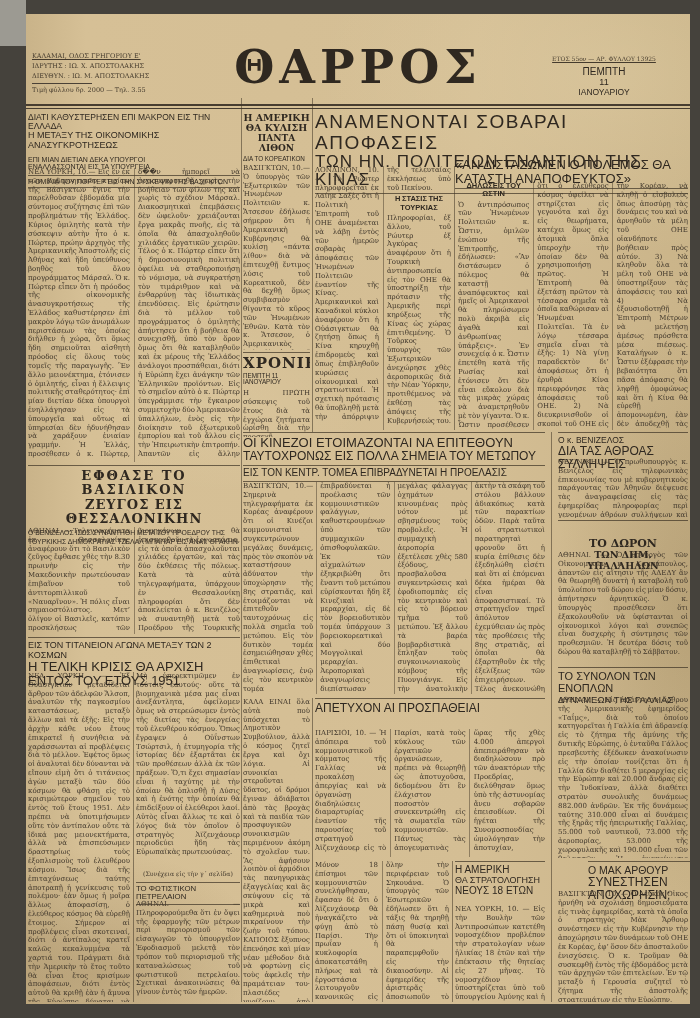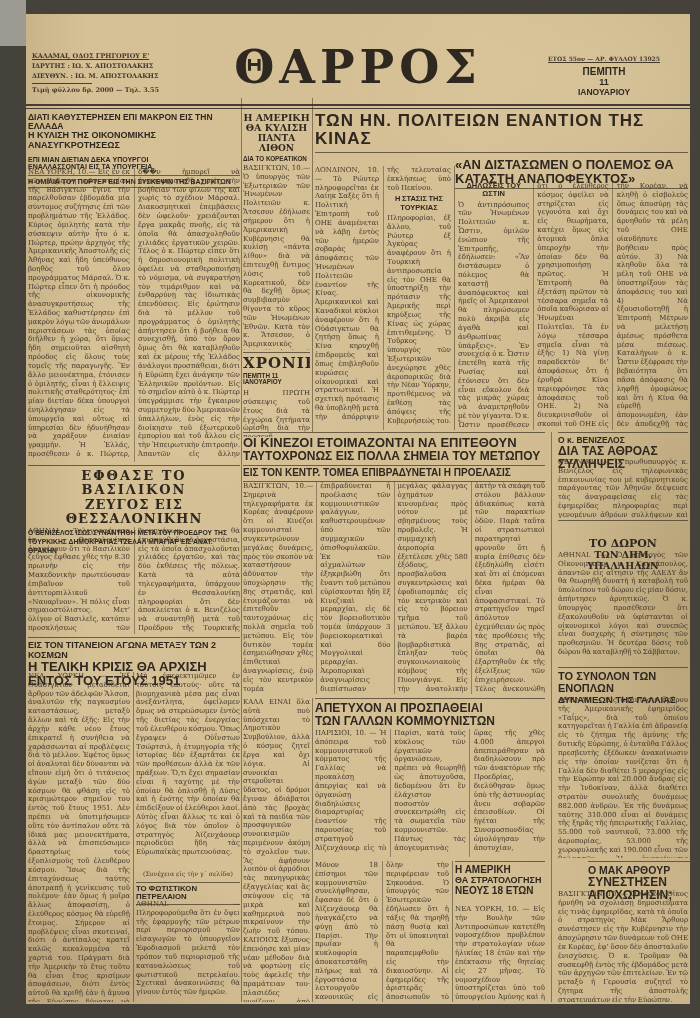--- a/index.html
+++ b/index.html
@@ -18,28 +18,28 @@
       radial-gradient(ellipse 180px 400px at 100% 60%, rgba(96,76,40,.18), transparent 75%),
       linear-gradient(90deg,#c9b389 0%,#d6c096 9%,#d4be94 68%,#cab489 100%);
     overflow:hidden;
   }
   .abs{position:absolute}
   .bt{font-family:"DejaVu Serif",serif;font-size:7px;line-height:1.26;
       text-align:justify;color:#40372b;overflow:hidden;word-spacing:-0.6px}
   .c2{column-count:2;column-gap:8px;column-rule:1px solid rgba(74,62,44,.5);column-fill:auto}
   .c3{column-count:3;column-gap:8px;column-rule:1px solid rgba(74,62,44,.5);column-fill:auto}
   .c4{column-count:4;column-gap:7px;column-rule:1px solid rgba(74,62,44,.5);column-fill:auto}
-  .hs{font-family:"Liberation Sans",sans-serif;font-weight:bold;color:#2f2820;
+  .hs{font-family:"Liberation Sans",sans-serif;font-weight:normal;color:#2f2820;
       line-height:1.08;overflow:hidden}
   .hf{font-family:"DejaVu Serif",serif;font-weight:bold;color:#2f2820;
       text-align:center;line-height:1.1;overflow:hidden}
   .vr{position:absolute;width:1px;background:rgba(66,55,39,.55)}
   .ruled-top{border-top:1px solid rgba(60,50,36,.7)}
   .ruled-bot{border-bottom:1px solid rgba(60,50,36,.7)}
-  .mast-small{font-size:6.5px;line-height:1.5;color:#453b2d;font-weight:bold;white-space:nowrap}
+  .mast-small{font-size:6.5px;line-height:1.5;color:#453b2d;font-weight:normal;white-space:nowrap}
   .inline-subhead{font-family:"Liberation Sans",sans-serif;font-weight:bold;font-size:7.5px;
       text-align:center;color:#2f2820;margin:3px 0 2px 0;line-height:1.1}
 </style>
 </head>
 <body>
 
 <div id="corner-patch"></div>
 
 <div id="paper">
 
@@ -57,21 +57,21 @@
     <div class="mast-small" style="text-decoration:underline;font-size:6px">ΕΤΟΣ 55ον — ΑΡ. ΦΥΛΛΟΥ 13925</div>
     <div class="hs" style="font-size:10px;margin-top:4px">ΠΕΜΠΤΗ</div>
     <div class="hs" style="font-size:9px">11</div>
     <div class="hs" style="font-size:8.5px">ΙΑΝΟΥΑΡΙΟΥ</div>
   </div>
 
   <div class="abs" style="left:0;top:90px;width:664px;height:2px;border-top:2px solid #473d30;border-bottom:1px solid #473d30"></div>
 
   <div class="abs" style="left:2px;top:99px;width:212px">
     <div class="hs" style="font-size:8.5px">ΔΙΑΤΙ ΚΑΘΥΣΤΕΡΗΣΕΝ ΕΠΙ ΜΑΚΡΟΝ ΕΙΣ ΤΗΝ ΕΛΛΑΔΑ</div>
-    <div class="hs" style="font-size:9px">Η ΚΥΛΙΣΗ ΤΗΣ ΟΙΚΟΝΟΜΙΚΗΣ ΑΝΑΣΥΓΚΡΟΤΗΣΕΩΣ</div>
+    <div class="hs" style="font-size:9px">Η ΜΕΤΑΞΥ ΤΗΣ ΟΙΚΟΝΟΜΙΚΗΣ ΑΝΑΣΥΓΚΡΟΤΗΣΕΩΣ</div>
     <div class="hs" style="font-size:7px;margin-top:5px">ΕΠΙ ΜΙΑΝ ΔΙΕΤΙΑΝ ΔΕΚΑ ΥΠΟΥΡΓΟΙ</div>
     <div class="hs" style="font-size:7px">ΕΝΑΛΛΑΣΣΟΝΤΑΙ ΕΙΣ ΤΑ ΥΠΟΥΡΓΕΙΑ</div>
     <div class="hs ruled-top ruled-bot" style="font-size:7px;margin-top:4px;padding:2px 0">Η ΟΜΙΛΙΑ ΤΟΥ ΠΟΡΤΕΡ ΕΙΣ ΤΗΝ ΣΥΣΚΕΨΙΝ ΤΗΣ ΒΑΣΙΓΚΤΩΝ</div>
   </div>
   <div class="abs bt c2" style="left:2px;top:154px;width:212px;height:294px">ΝΕΑ ΥΟΡΚΗ, 10.— Εἰς ἓν ἐκ τῶν Κυβερνητικῶν κτιρίων τῆς Βάσιγκτων ἔγινε τὴν παρελθοῦσαν ἑβδομάδα μία σύντομος συζήτησις ἐπὶ τῶν προβλημάτων τῆς Ἑλλάδος. Κύριος ὁμιλητὴς κατὰ τὴν σύσκεψιν αὐτὴν ἦτο ὁ κ. Πώρτερ, πρώην ἀρχηγὸς τῆς Ἀμερικανικῆς Ἀποστολῆς εἰς Ἀθήνας καὶ ἤδη ὑπεύθυνος βοηθὸς τοῦ ὅλου προγράμματος Μάρσαλ. Ὁ κ. Πώρτερ εἶπεν ὅτι ἡ πρόοδος τῆς οἰκονομικῆς ἀνασυγκροτήσεως τῆς Ἑλλάδος καθυστέρησεν ἐπὶ μακρὸν λόγῳ τῶν ἀνωμάλων περιστάσεων τὰς ὁποίας διῆλθεν ἡ χώρα, ὅτι ὅμως ἤδη σημειοῦται αἰσθητὴ πρόοδος εἰς ὅλους τοὺς τομεῖς τῆς παραγωγῆς. Ἓν ἄλλο μειονέκτημα, ἐτόνισεν ὁ ὁμιλητής, εἶναι ἡ ἔλλειψις πολιτικῆς σταθερότητος· ἐπὶ μίαν διετίαν δέκα ὑπουργοὶ ἐνηλλάγησαν εἰς τὰ ὑπουργεῖα καὶ οὕτως αἱ ὑπηρεσίαι δὲν ἠδυνήθησαν νὰ χαράξουν ἑνιαίαν γραμμήν. Ἡ Ἑλλάς, προσέθεσεν ὁ κ. Πώρτερ, δ��ν ἠμπορεῖ νὰ ἀνασυγκροτηθῇ χωρὶς τὴν βοήθειαν τῶν φίλων της καὶ χωρὶς τὸ σχέδιον Μάρσαλ. Διακοσμητικαὶ ἐπεμβάσεις δὲν ὠφελοῦν· χρειάζονται ἔργα μακρᾶς πνοῆς, εἰς τὰ ὁποῖα θὰ ἀπασχοληθοῦν χιλιάδες ἐργατικῶν χειρῶν. Τέλος ὁ κ. Πώρτερ εἶπεν ὅτι ἡ δημοσιονομικὴ πολιτικὴ ὀφείλει νὰ σταθεροποιήσῃ τὸ νόμισμα, νὰ συγκρατήσῃ τὸν τιμάριθμον καὶ νὰ ἐνθαρρύνῃ τὰς ἰδιωτικὰς ἐπενδύσεις. Εἰς ἐρώτησιν διὰ τὸ μέλλον τοῦ προγράμματος ὁ ὁμιλητὴς ἀπήντησεν ὅτι ἡ βοήθεια θὰ συνεχισθῇ, ὑπὸ τὸν ὅρον ὅμως ὅτι θὰ καταβληθοῦν καὶ ἐκ μέρους τῆς Ἑλλάδος ἀνάλογοι προσπάθειαι, διότι ἡ Εὐρώπη ἔχει ἀνάγκην τῶν Ἑλληνικῶν προϊόντων. Εἰς τὸ σημεῖον αὐτὸ ὁ κ. Πώρτερ ὑπεγράμμισε τὴν ἔγκαιρον συμμετοχὴν δύο Ἀμερικανῶν ὑπαλλήλων, ἑνὸς εἰς τὴν διοίκησιν τοῦ ἐξωτερικοῦ ἐμπορίου καὶ τοῦ ἄλλου εἰς τὴν Ἠπειρωτικὴν ἐπιτροπήν. Ἀπαντῶν εἰς ἄλλην ἐρώτησιν ὁ κ. Πώρτερ ἐξῇρε τὴν ἐργατικότητα τοῦ Ἑλληνικοῦ λαοῦ καὶ εἶπεν ὅτι, ἐφ’ ὅσον ἀποκατασταθῇ ἡ ἠρεμία, ἡ γεωργικὴ καὶ ἡ βιομηχανικὴ παραγωγὴ θὰ σημειώσουν ἅλματα. Ἐξῇρεν ἐπίσης τὴν σημασίαν τῶν μεγάλων ἔργων ἠλεκτρισμοῦ καὶ ὑδραυλικῶν, τὰ ὁποῖα ἐκτελοῦνται ἤδη μὲ κεφάλαια τοῦ σχεδίου καὶ τὰ ὁποῖα θὰ μεταβάλουν τὴν ὄψιν τῆς ὑπαίθρου. Ἡ σύσκεψις ἔληξε μὲ τὴν διαβεβαίωσιν ὅτι ἡ Ἀμερικανικὴ πολιτικὴ ἔναντι τῆς Ἑλλάδος παραμένει ἀμετάβλητος καὶ ὅτι αἱ δαπάναι τοῦ προγράμματος θὰ ἐγκριθοῦν ἐγκαίρως ὑπὸ τοῦ Κογκρέσσου.</div>
 
   <div class="abs ruled-top" style="left:2px;top:451px;width:212px;padding-top:3px">
     <div class="hf" style="font-size:13px;letter-spacing:2px">ΕΦΘΑΣΕ ΤΟ ΒΑΣΙΛΙΚΟΝ</div>
     <div class="hf" style="font-size:13px;letter-spacing:1px">ΖΕΥΓΟΣ ΕΙΣ ΘΕΣΣΑΛΟΝΙΚΗΝ</div>
     <div class="hs" style="font-size:6.8px;margin-top:3px;line-height:1.3">Ο ΒΕΝΙΖΕΛΟΣ ΙΣΩΣ ΣΥΝΑΝΤΗΘΗ ΜΕΤΑ ΤΟΥ ΠΡΟΕΔΡΟΥ ΤΗΣ ΤΟΥΡΚΙΚΗΣ ΔΗΜΟΚΡΑΤΙΑΣ ΤΖΕΛΑΛ ΜΠΑΓΙΑΡ ΕΙΣ ΑΝΑΤ. ΘΡΑΚΗΝ</div>
@@ -98,20 +98,21 @@
   </div>
   <div class="abs bt" style="left:217px;top:150px;width:67px;height:186px">ΒΑΣΙΓΚΤΩΝ, 10.— Ὁ ὑπουργὸς τῶν Ἐξωτερικῶν τῶν Ἡνωμένων Πολιτειῶν κ. Ἄτσεσον ἐδήλωσε σήμερον ὅτι ἡ Ἀμερικανικὴ Κυβέρνησις θὰ κυλίσῃ «πάντα λίθον» διὰ νὰ ἐπιτευχθῇ ἔντιμος λύσις τοῦ Κορεατικοῦ, δὲν θὰ δεχθῇ ὅμως συμβιβασμὸν θίγοντα τὸ κῦρος τῶν Ἡνωμένων Ἐθνῶν. Κατὰ τὸν κ. Ἄτσεσον, ὁ Ἀμερικανικὸς λαὸς δὲν ἐπιθυμεῖ τὴν ἐπέκτασιν τοῦ πολέμου, θὰ ἀμυνθῇ ὅμως ἐὰν προκληθῇ. Ὁ ὑπουργὸς προσέθεσεν ὅτι ἐντὸς τῶν ἡμερῶν θὰ συζητηθοῦν εἰς τὴν Γενικὴν Συνέλευσιν τὰ μέτρα ἐναντίον τῆς κομμουνιστικῆς Κίνας καὶ ἐξέφρασε τὴν ἐλπίδα ὅτι θὰ ὑπάρξῃ ὁμοφωνία τῶν ἐλευθέρων κρατῶν.</div>
 
   <div class="abs ruled-top" style="left:217px;top:338px;width:67px;padding-top:2px">
     <div class="hf" style="font-size:15px;letter-spacing:1px">ΧΡΟΝΙΚΑ</div>
     <div class="hs" style="font-size:6.3px;margin:1px 0 3px 0">ΠΕΜΠΤΗ 11 ΙΑΝΟΥΑΡΙΟΥ</div>
     <div class="bt" style="height:48px">Η ΠΡΩΤΗ σύσκεψις τοῦ ἔτους διὰ τὰ ἐγχώρια ζητήματα ὡρίσθη διὰ τὴν προσεχῆ Δευτέραν. Θὰ συζητηθοῦν ὁ φωτισμὸς τῶν ὁδῶν, ἡ ὕδρευσις καὶ ἡ καθαριότης τῆς ἀγορᾶς, ζητήματα δηλαδὴ ποὺ ταλαιπωροῦν ἀπὸ ἐτῶν τοὺς συμπολίτας.</div>
   </div>
 
   <div class="abs ruled-bot" style="left:289px;top:98px;width:373px;padding-bottom:3px">
+    <div class="hs" style="font-size:19px;letter-spacing:1.5px">ΑΝΑΜΕΝΟΝΤΑΙ ΣΟΒΑΡΑΙ ΑΠΟΦΑΣΕΙΣ</div>
     <div class="hs" style="font-size:17px;letter-spacing:1px">ΤΩΝ ΗΝ. ΠΟΛΙΤΕΙΩΝ ΕΝΑΝΤΙΟΝ ΤΗΣ ΚΙΝΑΣ</div>
   </div>
   <div class="abs hs ruled-bot" style="left:429px;top:144px;width:233px;font-size:13px;padding-bottom:2px">«ΑΝ ΔΙΣΤΑΣΩΜΕΝ Ο ΠΟΛΕΜΟΣ ΘΑ ΚΑΤΑΣΤΗ ΑΝΑΠΟΦΕΥΚΤΟΣ»</div>
 
   <div class="abs bt c2" style="left:289px;top:152px;width:136px;height:264px">
     <div>ΛΟΝΔΙΝΟΝ, 10. — Τὸ Ρώυτερ πληροφορεῖται ἐκ Λαίηκ Σαξὲς ὅτι ἡ Πολιτικὴ Ἐπιτροπὴ τοῦ ΟΗΕ ἀναμένεται νὰ λάβῃ ἐντὸς τῶν ἡμερῶν σοβαρὰς ἀποφάσεις τῶν Ἡνωμένων Πολιτειῶν ἐναντίον τῆς Κίνας. Ἀμερικανικοὶ καὶ Καναδικοὶ κύκλοι ἀναφέρουν ὅτι ἡ Οὐάσιγκτων θὰ ζητήσῃ ὅπως ἡ Κίνα κηρυχθῇ ἐπιδρομεὺς καὶ ὅπως ἐπιβληθοῦν κυρώσεις οἰκονομικαὶ καὶ στρατιωτικαί. Ἡ σχετικὴ πρότασις θὰ ὑποβληθῇ μετὰ τὴν ἀπόρριψιν τῆς τελευταίας ἐκκλήσεως ὑπὸ τοῦ Πεκίνου.</div>
     <div class="inline-subhead">Η ΣΤΑΣΙΣ ΤΗΣ ΤΟΥΡΚΙΑΣ</div>
     <div>Πληροφορίαι, ἐξ ἄλλου, τοῦ Ρώυτερ ἐξ Ἀγκύρας ἀναφέρουν ὅτι ἡ Τουρκικὴ ἀντιπροσωπεία εἰς τὸν ΟΗΕ θὰ ὑποστηρίξῃ τὴν πρότασιν τῆς Ἀμερικῆς περὶ κηρύξεως τῆς Κίνας ὡς χώρας ἐπιτιθεμένης. Ὁ Τοῦρκος ὑπουργὸς τῶν Ἐξωτερικῶν ἀνεχώρησε χθὲς ἀεροπορικῶς διὰ τὴν Νέαν Ὑόρκην, προτιθέμενος νὰ ἐκθέσῃ τὰς ἀπόψεις τῆς Κυβερνήσεώς του. Πρὸ τῆς ἀναχωρήσεώς του ἐδήλωσεν ὅτι ἡ Τουρκία θὰ ἐκπληρώσῃ εἰς τὸ ἀκέραιον τὰς ὑποχρεώσεις της ἔναντι τῶν Ἡνωμένων Ἐθνῶν.</div>
   </div>
   <div class="abs bt c3" style="left:432px;top:168px;width:230px;height:248px">
@@ -123,21 +124,20 @@
     <div class="hs" style="font-size:13px">ΟΙ ΚΙΝΕΖΟΙ ΕΤΟΙΜΑΖΟΝΤΑΙ ΝΑ ΕΠΙΤΕΘΟΥΝ</div>
     <div class="hs" style="font-size:12px">ΤΑΥΤΟΧΡΟΝΩΣ ΕΙΣ ΠΟΛΛΑ ΣΗΜΕΙΑ ΤΟΥ ΜΕΤΩΠΟΥ</div>
     <div class="hs" style="font-size:10px;border-top:1px solid rgba(60,50,36,.7);margin-top:2px;padding-top:2px">ΕΙΣ ΤΟΝ ΚΕΝΤΡ. ΤΟΜΕΑ ΕΠΙΒΡΑΔΥΝΕΤΑΙ Η ΠΡΟΕΛΑΣΙΣ</div>
   </div>
   <div class="abs bt c4" style="left:217px;top:468px;width:302px;height:212px">ΒΑΣΙΓΚΤΩΝ, 10.—Σημερινὰ τηλεγραφήματα ἐκ Κορέας ἀναφέρουν ὅτι οἱ Κινέζοι κομμουνισταὶ συγκεντρώνουν μεγάλας δυνάμεις, πρὸς τὸν σκοπὸν νὰ καταστήσουν ἀδύνατον τὴν ὑποχώρησιν τῆς 8ης στρατιᾶς, καὶ ἑτοιμάζονται νὰ ἐπιτεθοῦν ταυτοχρόνως εἰς πολλὰ σημεῖα τοῦ μετώπου. Εἰς τὸν δυτικὸν τομέα ἐσημειώθησαν χθὲς ἐπιθετικαὶ ἀναγνωρίσεις, ἐνῷ εἰς τὸν κεντρικὸν τομέα ἐπιβραδύνεται ἡ προέλασις τῶν κομμουνιστικῶν φαλάγγων, καθυστερουμένων ὑπὸ τῶν συμμαχικῶν ὀπισθοφυλακῶν. Ἐκ τῶν αἰχμαλώτων ἐξηκριβώθη ὅτι ἔναντι τοῦ μετώπου εὑρίσκονται ἤδη ἓξ Κινεζικαὶ μεραρχίαι, εἰς δὲ τὸν βορειοδυτικὸν τομέα ὑπάρχουν 3 βορειοκορεατικαὶ καὶ δύο Μογγολικαὶ μεραρχίαι. Ἀεροπορικαὶ ἀναγνωρίσεις διεπίστωσαν μεγάλας φάλαγγας ὀχημάτων κινουμένας πρὸς νότον μὲ σβησμένους τοὺς προβολεῖς. Ἡ συμμαχικὴ ἀεροπορία ἐξετέλεσε χθὲς 580 ἐξόδους, προσβαλοῦσα συγκεντρώσεις καὶ ἐφοδιοπομπὰς εἰς τὸν κεντρικὸν καὶ εἰς τὸ βόρειον τμῆμα τοῦ μετώπου. Ἐξ ἄλλου τὰ βαρέα βομβαρδιστικὰ ἔπληξαν τοὺς συγκοινωνιακοὺς κόμβους τῆς Πυονγιάνγκ. Εἰς τὴν ἀνατολικὴν ἀκτὴν τὰ σκάφη τοῦ στόλου βάλλουν ἀδιακόπως κατὰ τῶν παρακτίων ὁδῶν. Παρὰ ταῦτα οἱ στρατιωτικοὶ παρατηρηταὶ φρονοῦν ὅτι ἡ κυρία ἐπίθεσις δὲν ἐξεδηλώθη εἰσέτι καὶ ὅτι αἱ ἑπόμεναι δέκα ἡμέραι θὰ εἶναι ἀποφασιστικαί. Τὸ στρατηγεῖον τηρεῖ ἀπόλυτον ἐχεμύθειαν ὡς πρὸς τὰς προθέσεις τῆς 8ης στρατιᾶς, αἱ ὁποῖαι θὰ ἐξαρτηθοῦν ἐκ τῆς ἐξελίξεως τῶν ἐπιχειρήσεων. Τέλος ἀνεκοινώθη ὅτι αἱ ἀπώλειαι τῶν κομμουνιστῶν ἀπὸ τῆς ἐνάρξεως τῆς ἐπιθέσεώς των ὑπερβαίνουν τὰς 200.000 ἄνδρας, νεκρούς, τραυματίας καὶ αἰχμαλώτους. Εἰς τὰς πολιτικὰς σφαίρας τῆς Οὐασιγκτῶνος ἐκφράζεται ἡ γνώμη ὅτι ἡ τύχη τῆς Σεοὺλ θὰ κριθῇ ἐντὸς τοῦ δεκαημέρου.</div>
 
   <div class="abs bt" style="left:217px;top:684px;width:67px;height:304px">ΚΑΛΑ ΕΙΝΑΙ ὅλα αὐτὰ ποὺ ὑπόσχεται τὸ Δημοτικὸν Συμβούλιον, ἀλλὰ ὁ κόσμος ζητεῖ ἔργα καὶ ὄχι λόγια. Αἱ συνοικίαι στεροῦνται ὕδατος, οἱ δρόμοι ἔγιναν ἀδιάβατοι ἀπὸ τὰς βροχὰς καὶ τὰ παιδία τῶν προσφυγικῶν συνοικισμῶν περιμένουν ἀκόμη τὸ σχολεῖον των. Ἂς ἀφήσουν λοιπὸν οἱ ἁρμόδιοι τὰς πανηγυρικὰς ἐξαγγελίας καὶ ἂς σκύψουν εἰς τὰ μικρὰ καὶ καθημερινὰ ποὺ πικραίνουν τὴν ζωὴν τοῦ τόπου. ΚΑΠΟΙΟΣ ἔξυπνος ἐπενόησε καὶ μίαν νέαν μέθοδον διὰ νὰ φορτώνῃ εἰς τοὺς ἀφελεῖς τὴν πραμάτειαν του· πλασιέδες γυρίζουν ἀπὸ πόρτα σὲ πόρτα καὶ πωλοῦν «λαχεῖα» ἀνυπάρκτων συλλόγων. Ἐφιστῶμεν τὴν προσοχὴν τῆς ἀστυνομίας καὶ τῶν νοικοκυραίων, διότι ἡ ἀπάτη ὀργιάζει καὶ θερίζει τὰ βαλάντια τῶν ἀγαθῶν ἀνθρώπων τῆς ἐπαρχίας μας.</div>
 
   <div class="abs ruled-top" style="left:289px;top:684px;width:230px;padding-top:3px">
     <div class="hs" style="font-size:12px">ΑΠΕΤΥΧΟΝ ΑΙ ΠΡΟΣΠΑΘΕΙΑΙ</div>
-    <div class="hs" style="font-size:12px">ΤΩΝ ΓΑΛΛΩΝ ΚΟΜΜΟΥΝΙΣΤΩΝ</div>
   </div>
   <div class="abs bt c3" style="left:289px;top:715px;width:230px;height:128px">ΠΑΡΙΣΙΟΙ, 10. — Ἡ ἀπόπειρα τοῦ κομμουνιστικοῦ κόμματος τῆς Γαλλίας νὰ προκαλέσῃ ἀπεργίας καὶ νὰ ὀργανώσῃ διαδηλώσεις διαμαρτυρίας ἐναντίον τῆς παρουσίας τοῦ στρατηγοῦ Ἀϊζενχάουερ εἰς τὸ Παρίσι, κατὰ τοὺς κύκλους τῶν ἐργατικῶν ὀργανώσεων, πρέπει νὰ θεωρηθῇ ὡς ἀποτυχοῦσα, δεδομένου ὅτι ἓν ἐλάχιστον ποσοστὸν συνεκεντρώθη εἰς τὰ σωματεῖα τῶν κομμουνιστῶν. Πάντως τὰς ἀπογευματινὰς ὥρας τῆς χθὲς 4.000 ἀπεργοὶ ἀπεπειράθησαν νὰ διαδηλώσουν πρὸ τῶν ἀνακτόρων τῆς Προεδρίας, διελύθησαν ὅμως ὑπὸ τῆς ἀστυνομίας ἄνευ σοβαρῶν ἐπεισοδίων. Οἱ ἡγέται τῆς Συνομοσπονδίας ὡμολόγησαν τὴν ἀποτυχίαν, ἀποδώσαντες αὐτὴν εἰς τὴν «τρομοκρατίαν τῆς Κυβερνήσεως».</div>
   <div class="abs bt c2" style="left:289px;top:847px;width:134px;height:141px">Μόνον 18 ἐπίσημοι τῶν κομμουνιστῶν συνελήφθησαν, ἔφασαν δὲ ὅτι ὁ Ἀϊζενχάουερ θὰ ἠναγκάζετο νὰ φύγῃ ἀπὸ τὸ Παρίσι. Τὴν πρωΐαν ἡ κυκλοφορία ἀποκατεστάθη πλήρως καὶ τὰ ἐργοστάσια λειτουργοῦν κανονικῶς εἰς ὅλην τὴν περιφέρειαν τοῦ Σηκουάνα. Ὁ ὑπουργὸς τῶν Ἐσωτερικῶν ἐδήλωσεν ὅτι ἡ τάξις θὰ τηρηθῇ πάσῃ θυσίᾳ καὶ ὅτι οἱ ὑποκινηταὶ θὰ παραπεμφθοῦν εἰς τὴν δικαιοσύνην. Αἱ ἐφημερίδες τῆς ἀριστερᾶς ἀποσιωποῦν τὸ γεγονός, ἐνῷ ὁ λοιπὸς τύπος χαρακτηρίζει τὴν ἡμέραν ὡς πλήρη ἧτταν τοῦ κομμουνιστικοῦ κόμματος.</div>
 
   <div class="abs ruled-top" style="left:429px;top:847px;width:90px;padding-top:3px">
     <div class="hs" style="font-size:10px">Η ΑΜΕΡΙΚΗ</div>
     <div class="hs" style="font-size:9px">ΘΑ ΣΤΡΑΤΟΛΟΓΗΣΗ</div>
     <div class="hs" style="font-size:10px">ΝΕΟΥΣ 18 ΕΤΩΝ</div>
   </div>
   <div class="abs bt" style="left:429px;top:891px;width:90px;height:97px">ΝΕΑ ΥΟΡΚΗ, 10. — Εἰς τὴν Βουλὴν τῶν Ἀντιπροσώπων κατετέθη νομοσχέδιον προβλέπον τὴν στρατολογίαν νέων ἡλικίας 18 ἐτῶν καὶ τὴν ἐπέκτασιν τῆς θητείας εἰς 27 μῆνας. Τὸ νομοσχέδιον ὑποστηρίζεται ὑπὸ τοῦ ὑπουργείου Ἀμύνης καὶ ἡ ψήφισίς του θεωρεῖται βεβαία πρὸ τοῦ τέλους τοῦ μηνός.</div>

